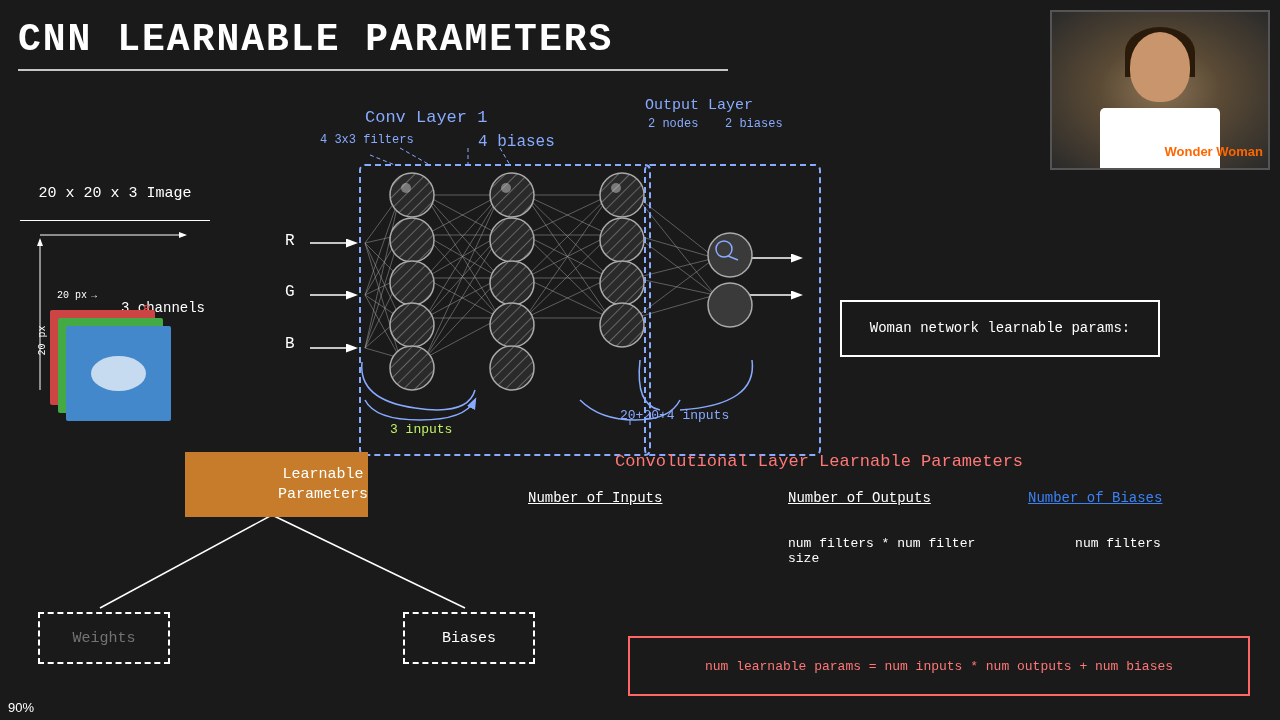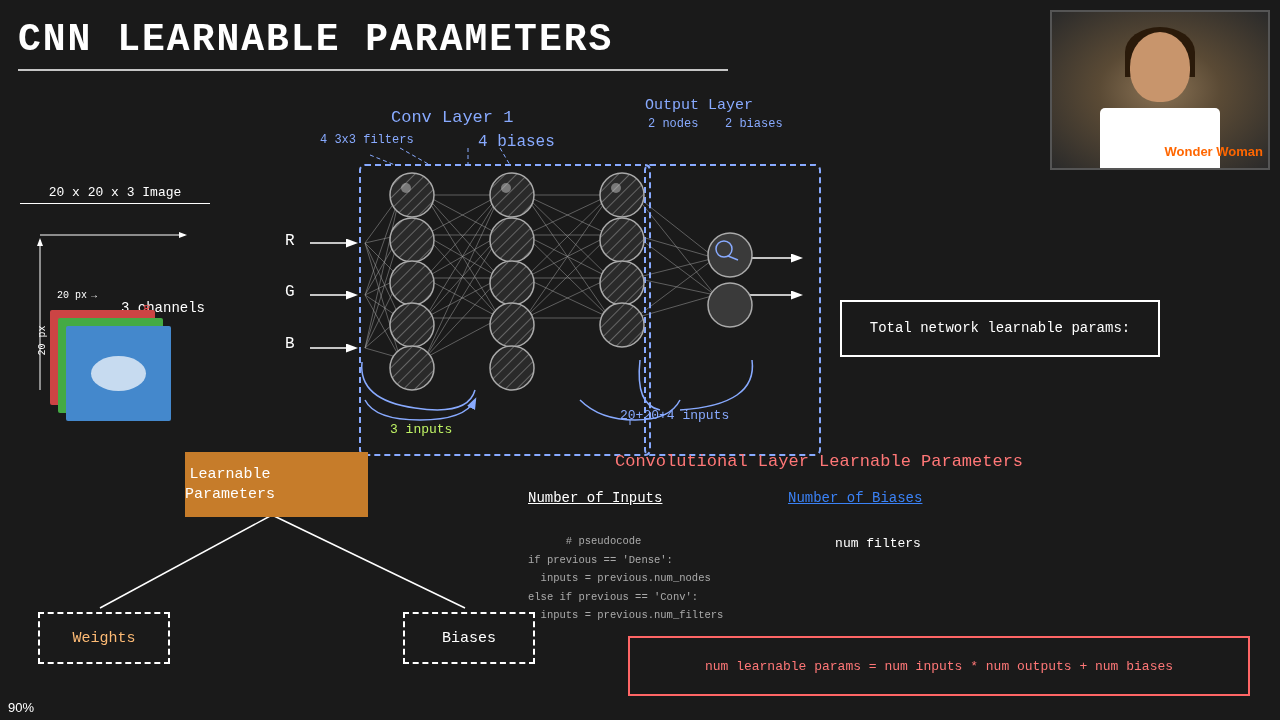--- a/index.html
+++ b/index.html
@@ -104,26 +104,26 @@
     
     .image-section {
       position: absolute;
       top: 185px;
       left: 20px;
       width: 190px;
       height: 195px;
     }
     .image-label {
       color: white;
-      font-size: 13px;
+      font-size: 15px;
       text-align: center;
       margin-bottom: 1px;
       font-family: 'Courier New', monospace;
       border-bottom: 1px solid white;
-      padding-bottom: 3px;
+      padding-bottom: 18px;
     }
 
     
     .connect-svg {
       position: absolute;
       top: 0;
       left: 0;
       width: 1280px;
       height: 720px;
       pointer-events: none;
@@ -329,66 +329,63 @@
 
   <div style="position:absolute; top:125px; left:30px; width:115px; height:100px;">
     <div style="position:absolute; width:105px; height:95px; background:#cc4444; top:0; left:0; border-radius:2px;"></div>
     <div style="position:absolute; width:105px; height:95px; background:#44aa44; top:8px; left:8px; border-radius:2px;"></div>
     <div style="position:absolute; width:105px; height:95px; background:#4488cc; top:16px; left:16px; border-radius:2px; display:flex; align-items:center; justify-content:center;">
       <div style="width:55px; height:35px; background:rgba(255,255,255,0.7); border-radius:50%;"></div>
     </div>
   </div>
 </div>
 
-<div style="position:absolute; top:108px; left:391px; color:#88aaff; font-size:17px; font-family:'Courier New', monospace;text-align:right;">Conv Layer 1</div>
+<div style="position:absolute; top:108px; left:365px; color:#88aaff; font-size:17px; font-family:'Courier New', monospace;text-align:right;">Conv Layer 1</div>
 <div style="position:absolute; top:133px; left:320px; color:#88aaff; font-size:12px; font-family:'Courier New', monospace;">4 3x3 filters</div>
 <div style="position:absolute; top:133px; left:478px; color:#88aaff; font-size:16px; font-family:'Courier New', monospace;">4 biases</div>
 
 <div style="position:absolute; top:97px; left:645px; color:#88aaff; font-size:15px; font-family:'Courier New', monospace;">Output Layer</div>
 <div style="position:absolute; top:117px; left:648px; color:#88aaff; font-size:12px; font-family:'Courier New', monospace;">2 nodes</div>
 <div style="position:absolute; top:117px; left:725px; color:#88aaff; font-size:12px; font-family:'Courier New', monospace;">2 biases</div>
 
 <div style="position:absolute; top:232px; left:285px; color:white; font-size:16px; font-family:'Courier New', monospace;">R</div>
 <div style="position:absolute; top:283px; left:285px; color:white; font-size:16px; font-family:'Courier New', monospace;">G</div>
 <div style="position:absolute; top:335px; left:285px; color:white; font-size:16px; font-family:'Courier New', monospace;">B</div>
 
 <div style="position:absolute; top:422px; left:390px; color:#bef264; font-size:13px; font-family:'Courier New', monospace;">3 inputs</div>
 
 <div style="position:absolute; top:408px; left:620px; color:#88aaff; font-size:13px; font-family:'Courier New', monospace;">20+20+4 inputs</div>
 
 <div style="position:absolute; top:300px; left:840px; width:320px; padding:14px 16px; border:2px solid white; background:transparent; color:white; font-size:14px; font-family:'Courier New', monospace; text-align:center; line-height:1.8;">
-  <div>Total network learnable params:</div>
+  <div>Woman network learnable params:</div>
 </div>
 
 <div style="position:absolute; top:452px; left:615px; color:#ff7777; font-size:17px; font-family:'Courier New', monospace;">Convolutional Layer Learnable Parameters</div>
 
 <div style="position:absolute; top:490px; left:528px; display:flex; gap:0; width:720px;">
 
   <div style="width:240px; padding-right:10px;">
     <div style="color:white; font-size:14px; font-family:'Courier New', monospace; text-decoration:underline;">Number of Inputs</div>
-    <div style="color:#aaaaaa; font-size:10.5px; font-family:'Courier New', monospace; margin-top:8px; line-height:1.75; white-space:pre;">
-      <span># pseudocode
-if previous == 'Dense':
-  inputs = previous.num_nodes
-else if previous == 'Conv':
-  inputs = previous.num_filters</span>
-    </div>
-  </div>
-
+  </div>
+
+  <div style="width:240px; padding-left:20px; padding-right:10px;">
+    <div style="color:white; font-size:14px; font-family:'Courier New', monospace; text-decoration:underline;">Number of Outputs</div>
+    <div style="color:white; font-size:13px; font-family:'Courier New', monospace; margin-top:30px;">num filters * num filter size</div>
+  </div>
 
   <div style="width:200px; padding-left:20px;">
     <div style="color:#3b82f6; font-size:14px; font-family:'Courier New', monospace; text-decoration:underline;">Number of Biases</div>
     <div style="color:white; font-size:13px; font-family:'Courier New', monospace; margin-top:30px; text-align:center;">num filters</div>
   </div>
 </div>
 
 <div style="position:absolute; top:636px; left:628px; width:622px; height:60px; border:2px solid #ff6666; background:transparent; display:flex; align-items:center; justify-content:center; color:#ff7777; font-size:13px; font-family:'Courier New', monospace;">num learnable params = num inputs * num outputs + num biases</div>
 
-<div style="position:absolute; top:452px; left:185px; width:183px; height:65px; background:#c67c2a; display:flex; align-items:center; justify-content:flex-start; color:white; font-size:15px; font-family:'Courier New', monospace; text-align:center; line-height:1.3;">
+<div style="position:absolute; top:452px; left:185px; width:183px; height:65px; background:#c67c2a; display:flex; align-items:center; justify-content:flex-end; color:white; font-size:15px; font-family:'Courier New', monospace; text-align:center; line-height:1.3;">
   <span style="white-space:pre;">Learnable
 Parameters</span>
 </div>
 
-<div style="position:absolute; top:612px; left:38px; width:132px; height:52px; border:2px dashed white; display:flex; align-items:center; justify-content:center; color:#fdba74; font-size:15px; font-family:'Courier New', monospace;">Weights</div>
+<div style="position:absolute; top:612px; left:38px; width:132px; height:52px; border:2px dashed white; display:flex; align-items:center; justify-content:center; color:#737373; font-size:15px; font-family:'Courier New', monospace;">Weights</div>
 
 <div style="position:absolute; top:612px; left:403px; width:132px; height:52px; border:2px dashed white; display:flex; align-items:center; justify-content:center; color:white; font-size:15px; font-family:'Courier New', monospace;">Biases</div>
 
 <div class="zoom-label">90%</div>
 
 </body></html>

